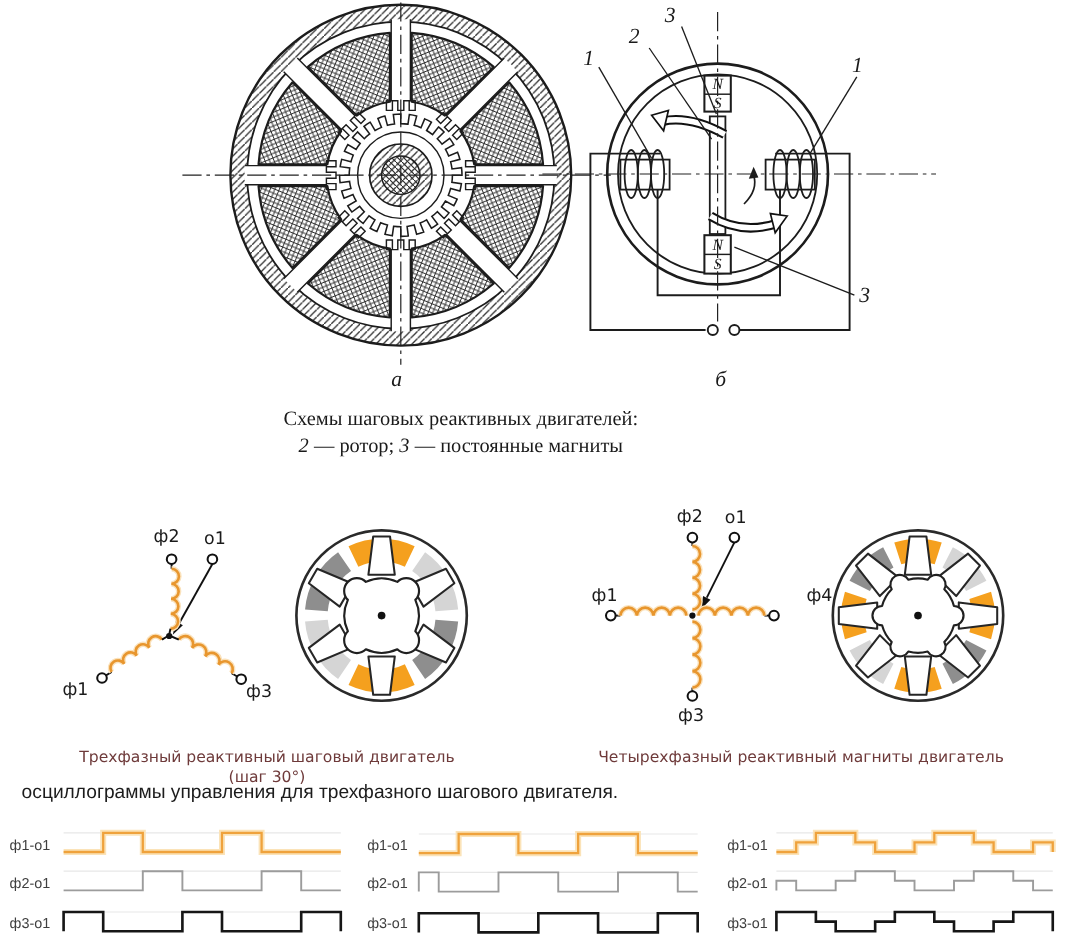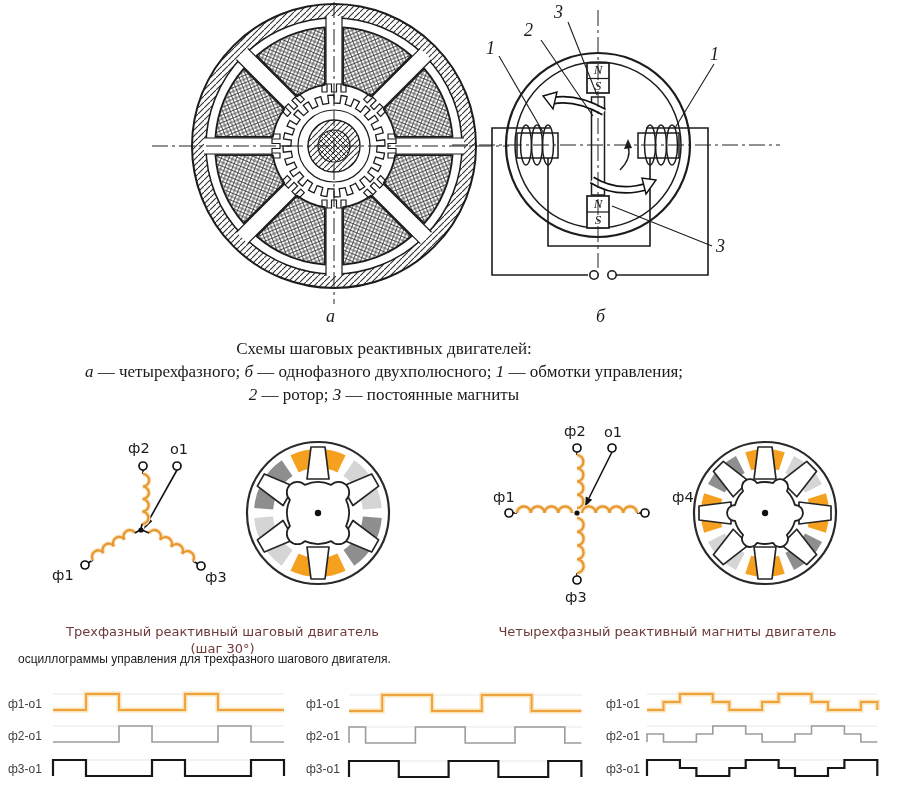--- a/index.html
+++ b/index.html
@@ -9,21 +9,21 @@
   .t{position:absolute;white-space:nowrap;}
   .serif{font-family:"Liberation Serif",serif;color:#1a1a1a;}
   .sans{font-family:"DejaVu Sans",sans-serif;text-align:right;}
   .lsans{font-family:"Liberation Sans",sans-serif;}
   .caption-block{left:0;top:337px;width:768px;text-align:center;font-size:17px;line-height:23px;}
   .fig-label{font-size:18px;font-style:italic;}
   .callout{font-size:18px;font-style:italic;color:#1a1a1a;}
   .ns{font-size:13px;font-style:italic;width:22px;text-align:center;color:#161616;}
   .term{font-size:14.5px;color:#1b1b1b;}
   .motor-cap{top:623px;text-align:center;font-size:13px;line-height:17px;color:#6e3a3a;white-space:normal;position:absolute;}
-  .osc-title{left:18px;top:652px;font-size:12px;color:#1c1c1c;}
+  .osc-title{left:18px;top:652px;font-size:16px;color:#1c1c1c;}
   .wvlbl{font-size:12px;color:#3f3f3f;}
 </style>
 </head>
 <body>
 
 <div class="page">
 
 <svg class="layer" width="900" height="792" viewBox="0 0 900 792">
   <defs>
     <pattern id="hatch1" width="6" height="6" patternUnits="userSpaceOnUse">
@@ -278,21 +278,20 @@
 <div class="t serif callout" style="left:710px;top:44px;">1</div>
 <div class="t serif callout" style="left:716px;top:236px;">3</div>
 
 <div class="t serif ns" style="left:587px;top:62px;">N</div>
 <div class="t serif ns" style="left:587px;top:78px;">S</div>
 <div class="t serif ns" style="left:587px;top:196px;">N</div>
 <div class="t serif ns" style="left:587px;top:212px;">S</div>
 
 <div class="t serif caption-block" style="white-space:normal;">
   <div>Схемы шаговых реактивных двигателей:</div>
-  <div><i>а</i><span> — четырехфазного; </span><i>б</i><span> — однофазного двухполюсного; </span><i>1</i><span> — обмотки управления;</span></div>
   <div><i>2</i><span> — ротор; </span><i>3</i><span> — постоянные магниты</span></div>
 </div>
 
 <div class="t sans term" style="left:128px;top:440px;">ф2</div>
 <div class="t sans term" style="left:170px;top:441px;">о1</div>
 <div class="t sans term" style="left:52px;top:567px;">ф1</div>
 <div class="t sans term" style="left:205px;top:569px;">ф3</div>
 
 <div class="t sans term" style="left:564px;top:423px;">ф2</div>
 <div class="t sans term" style="left:604px;top:424px;">о1</div>

